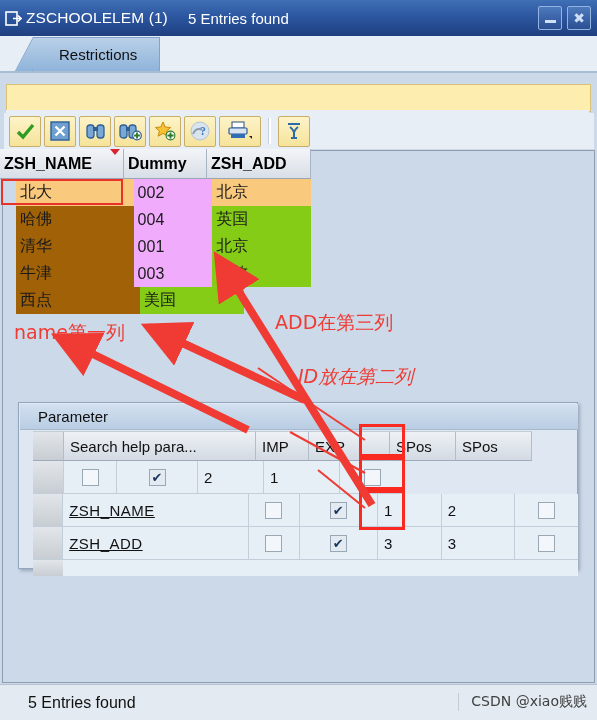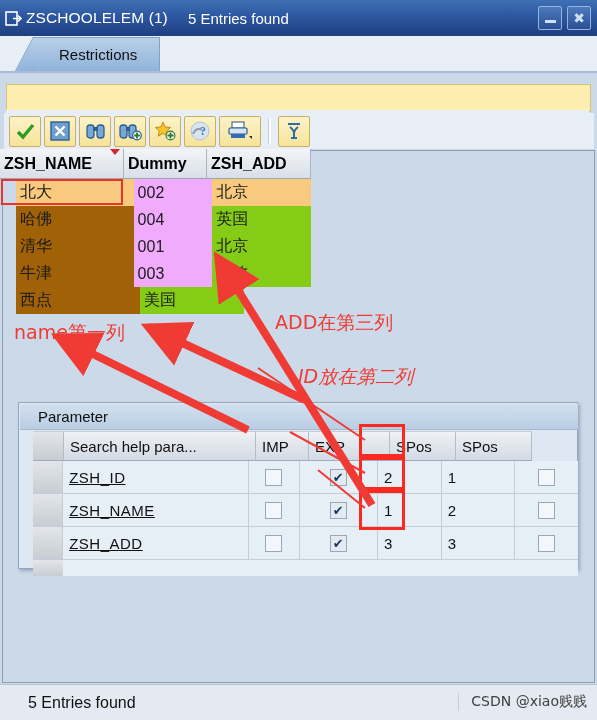--- a/index.html
+++ b/index.html
@@ -310,23 +310,20 @@
         <div class="ph pc-sel"></div>
         <div class="ph pc-name">Search help para...</div>
         <div class="ph pc-imp">IMP</div>
         <div class="ph pc-exp">EXP</div>
         <div class="ph pc-lpos">SPos</div>
         <div class="ph pc-spos">SPos</div>
       </div>
 
       <div class="prow">
         <div class="pc pc-sel"></div>
-        <div class="pc pc-name">
-            <span class="uline">ZSH_ID</span>
-          </div>
         <div class="pc pc-imp center">
             <span class="cbx"></span>
           </div>
         <div class="pc pc-exp center">
             <span class="cbx on">
               <span class="tick">✔</span>
             </span>
           </div>
         <div class="pc pc-lpos">2</div>
         <div class="pc pc-spos">1</div>

